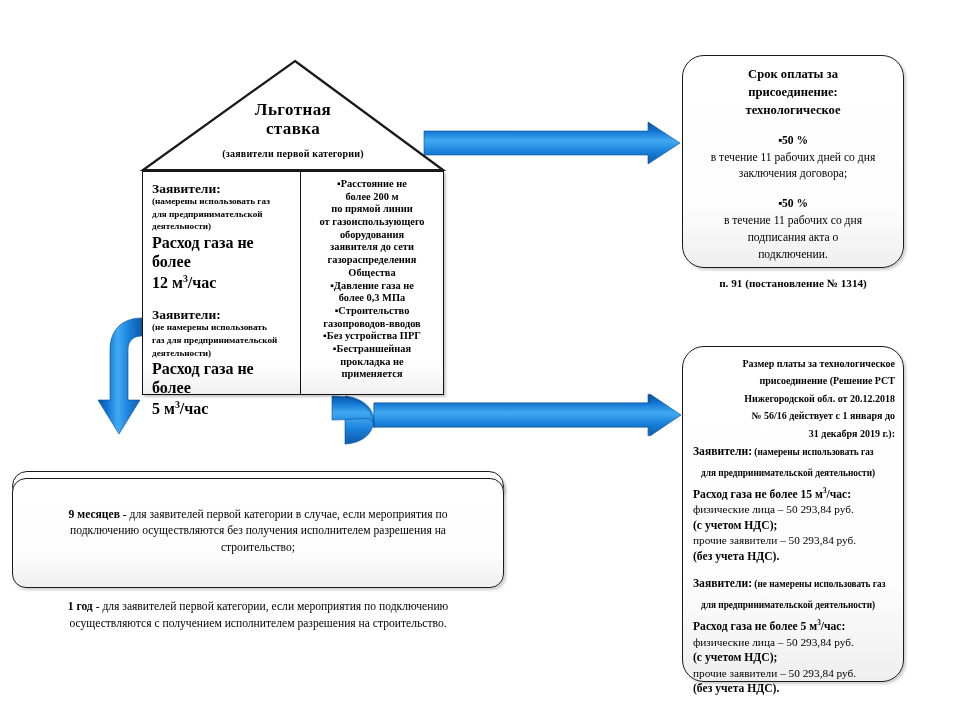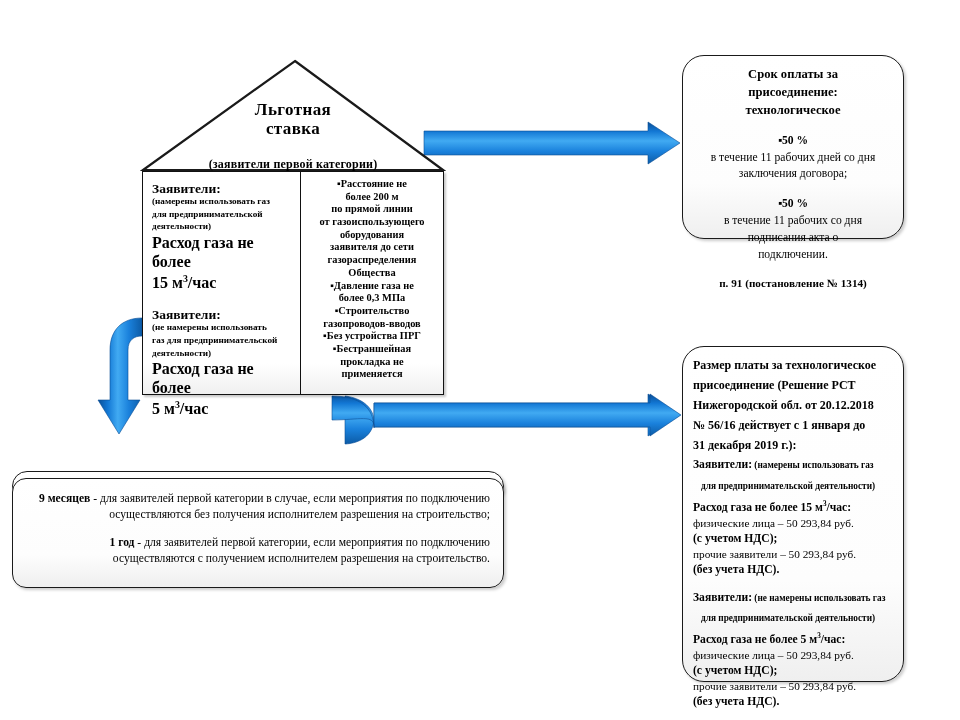--- a/index.html
+++ b/index.html
@@ -40,22 +40,22 @@
   }
   .roof-title {
     display: block;
     font-weight: bold;
     font-size: 17px;
     letter-spacing: 0.4px;
   }
   .roof-sub {
     display: block;
     font-weight: bold;
-    font-size: 12px;
-    margin-top: 20px;
+    font-size: 10px;
+    margin-top: 10px;
     letter-spacing: 0.2px;
   }
 
   #house-body {
     position: absolute;
     left: 142px;
     top: 171px;
     width: 302px;
     height: 224px;
     border: 1.6px solid #111111;
@@ -110,21 +110,21 @@
     border: 1.7px solid #1a1a1a;
     border-radius: 22px;
     background: linear-gradient(180deg,#ffffff 0%,#fdfdfd 70%,#efefef 100%);
     box-sizing: border-box;
     box-shadow: 2px 2px 3px rgba(0,0,0,0.20);
   }
   #box-payment-terms {
     left: 682px;
     top: 55px;
     width: 222px;
-    height: 184px;
+    height: 213px;
     padding: 10px 7px 6px 7px;
     text-align: center;
   }
   #box-fee-amount {
     left: 682px;
     top: 346px;
     width: 222px;
     height: 336px;
     padding: 10px 8px 6px 10px;
   }
@@ -147,24 +147,24 @@
   }
 
   .box-title {
     font-weight: bold;
     font-size: 12.6px;
     line-height: 1.42;
     margin: 0;
   }
   .box-title-lg {
     font-weight: bold;
-    font-size: 12px;
+    font-size: 10px;
     line-height: 1.34;
     margin: 0 0 4px 0;
-    text-align: left;
+    text-align: right;
   }
   .box-line {
     font-size: 11.6px;
     line-height: 1.46;
     margin: 0;
   }
   .box-line.b { font-weight: bold; }
   .box-spacer { height: 13px; }
   .box-note {
     font-weight: bold;
@@ -174,22 +174,22 @@
   #box-term-header-label {
     display: block;
     font-weight: bold;
     font-size: 13px;
     line-height: 30px;
     letter-spacing: 0.2px;
   }
   .term-para {
     font-size: 11.6px;
     line-height: 1.42;
-    margin: 0;
-    text-align: right;
+    margin: 16px;
+    text-align: center;
   }
   .term-para b { font-weight: bold; }
   .term-gap { height: 11px; }
 
   .fee-small {
     font-size: 9.3px;
     line-height: 1.2;
     font-weight: 600;
     margin: 8px;
   }
@@ -267,21 +267,21 @@
 </div>
 
 <div id="house-body">
 
   <div id="house-col-left">
     <p class="hdr-bold">Заявители:</p>
     <p class="hdr-small">(намерены использовать газ</p>
     <p class="hdr-small">для предпринимательской</p>
     <p class="hdr-small">деятельности)</p>
     <p class="rate-line">Расход газа не более</p>
-    <p class="rate-line"><span>15 м</span><sup>3</sup><span>/час</span></p>
+    <p class="rate-line"><span>12 м</span><sup>3</sup><span>/час</span></p>
 
     <div class="gap-block"></div>
 
     <p class="hdr-bold">Заявители:</p>
     <p class="hdr-small">(не намерены использовать</p>
     <p class="hdr-small">газ для предпринимательской</p>
     <p class="hdr-small">деятельности)</p>
     <p class="rate-line">Расход газа не более</p>
     <p class="rate-line"><span>5 м</span><sup>3</sup><span>/час</span></p>
   </div>

